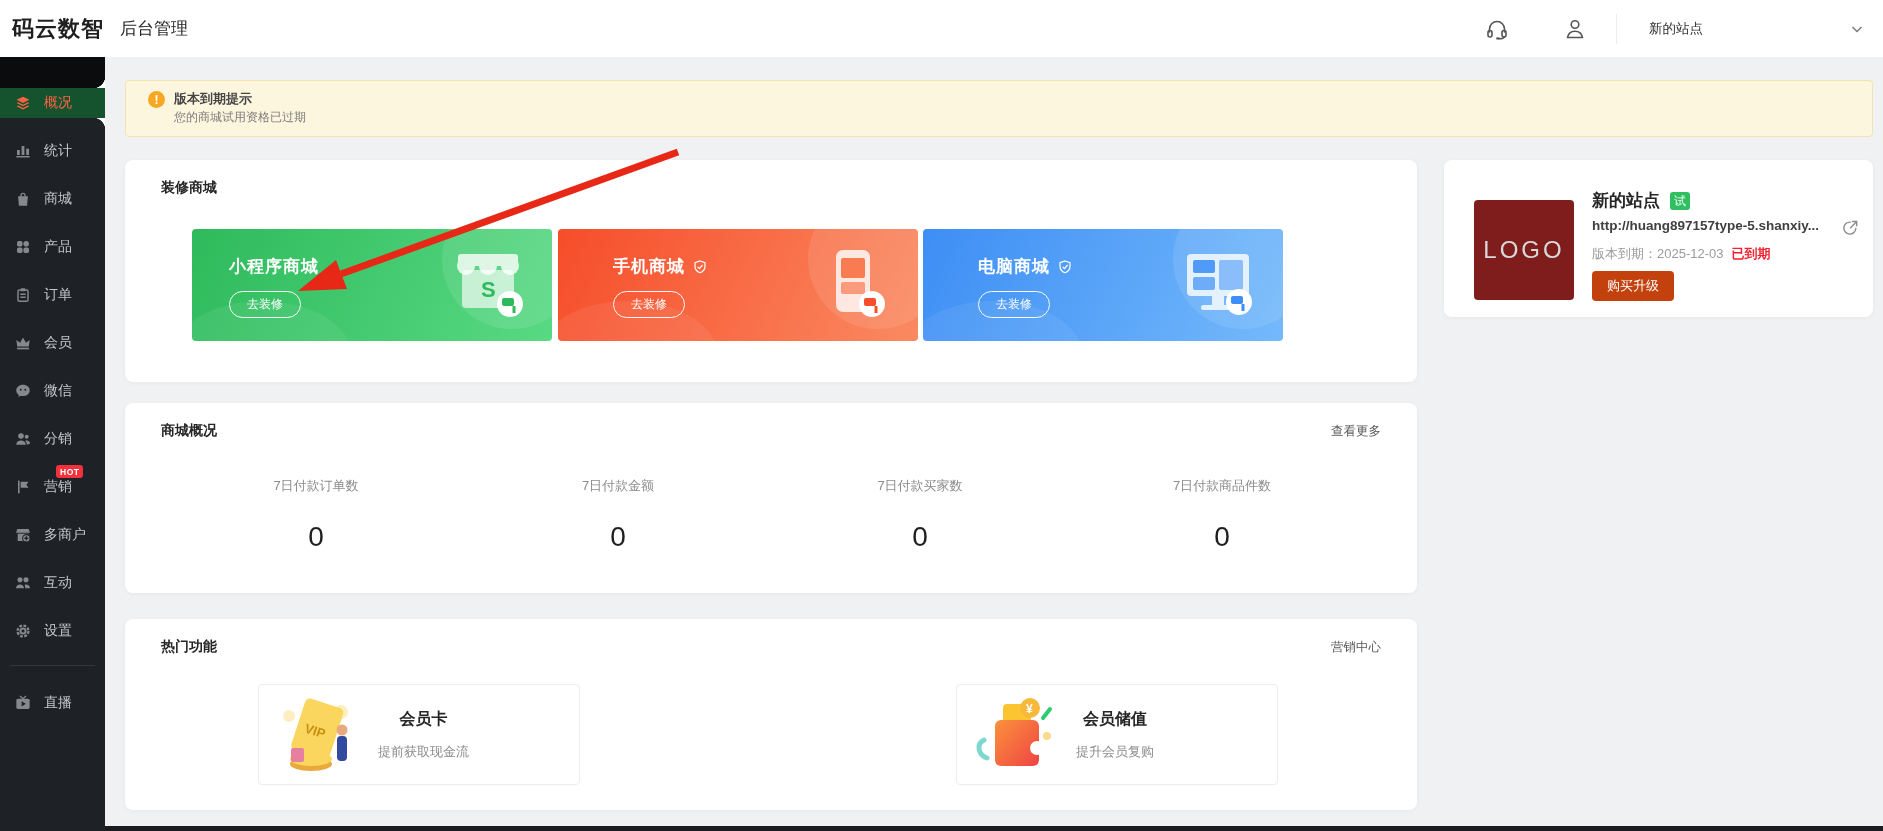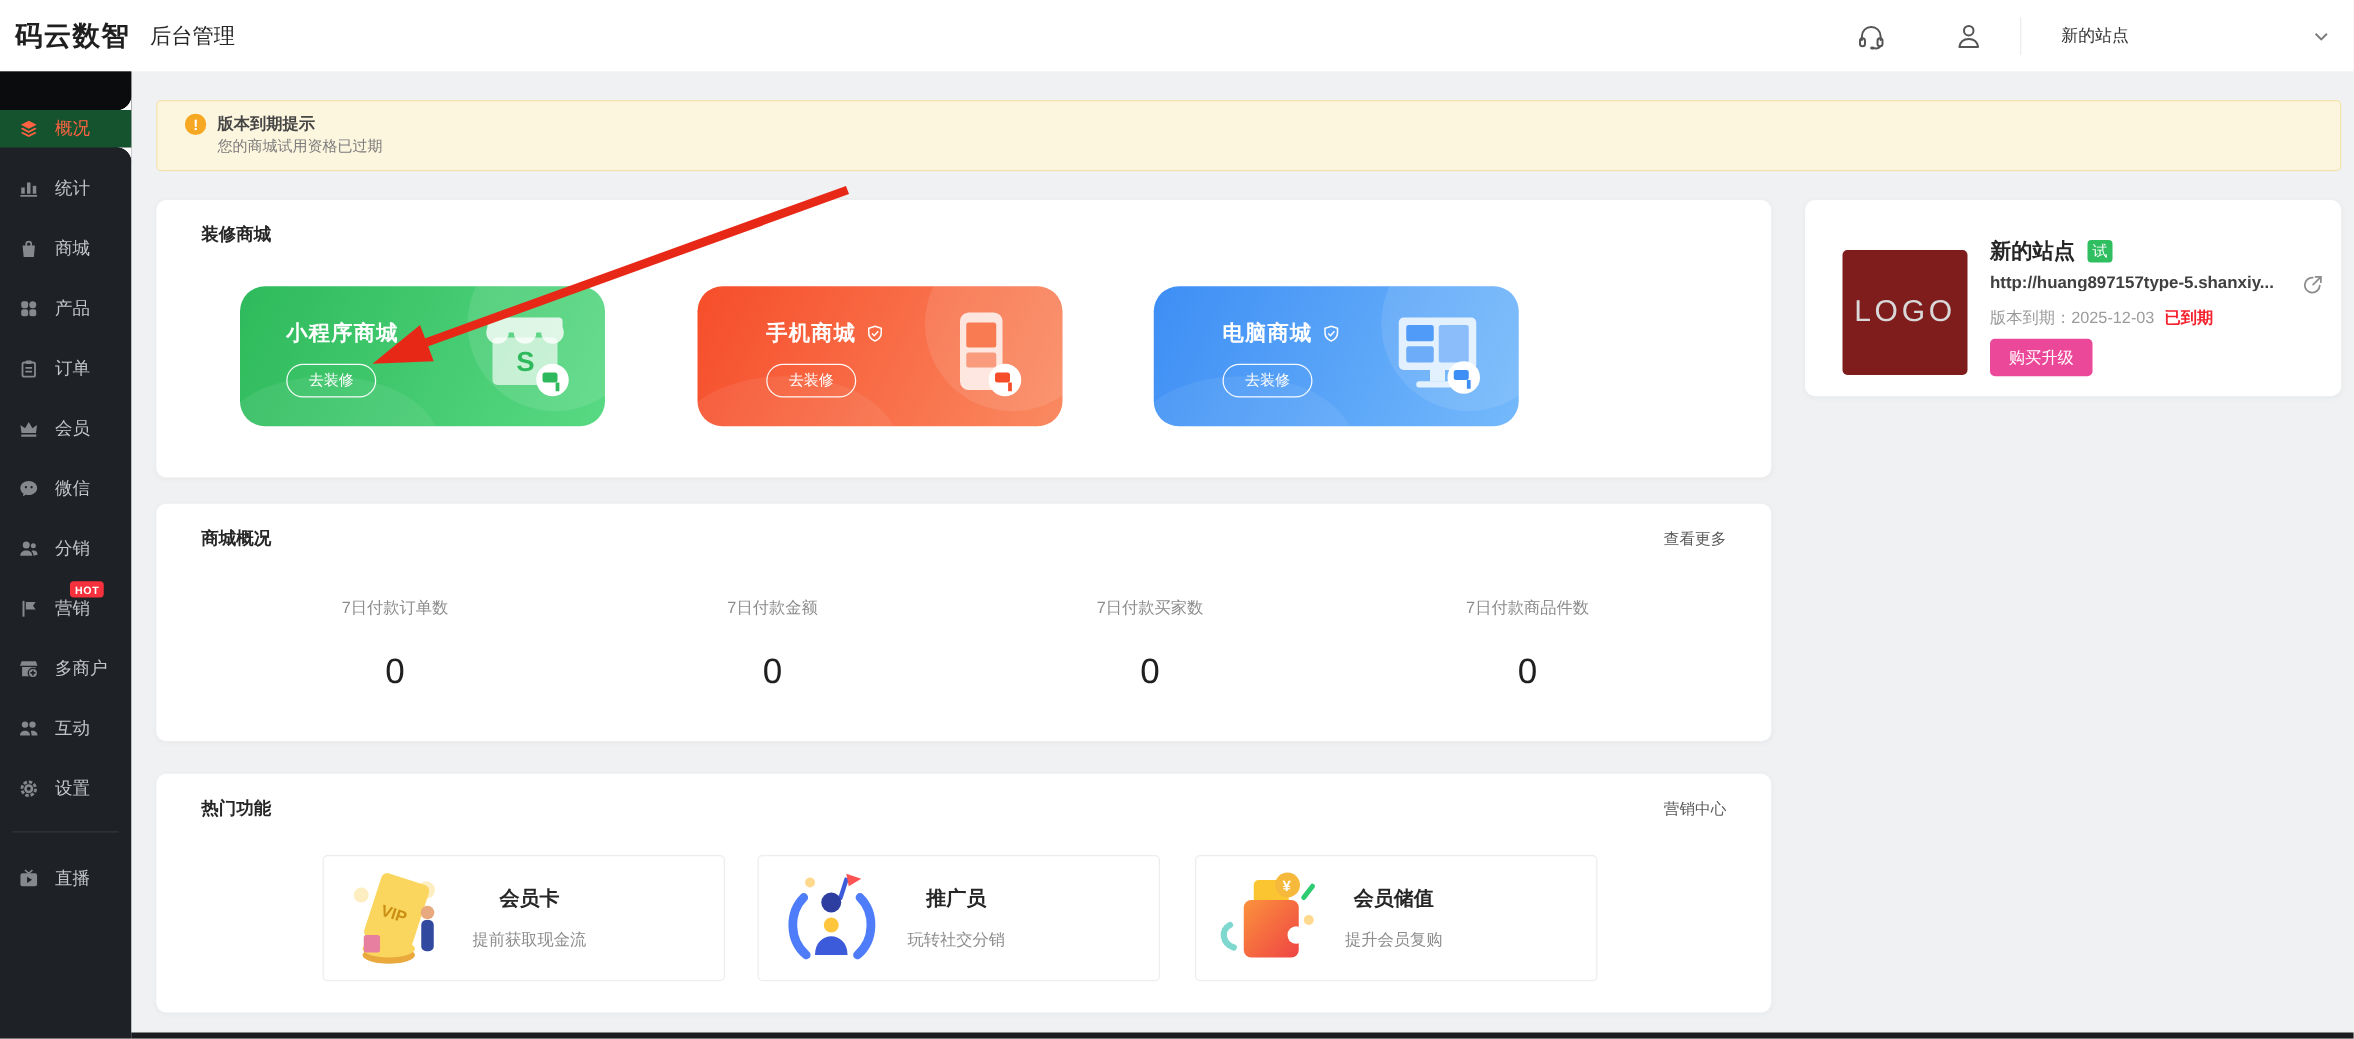--- a/index.html
+++ b/index.html
@@ -73,21 +73,21 @@
     font-size:12px; font-weight:bold; display:flex; align-items:center; justify-content:center;
     margin-top:1px; flex:none;
   }
   .banner-text { margin-left:9px; }
   .banner-title { font-size:13px; font-weight:bold; color:#454545; line-height:18px; }
   .banner-sub { font-size:12px; color:#7b7b7b; line-height:19px; }
 
   
   .decorate-panel { left:125px; top:160px; width:1292px; height:222px; }
   .mall-card {
-    position:absolute; top:69px; width:292px; height:112px; border-radius:20px;
+    position:absolute; top:69px; width:360px; height:112px; border-radius:4px;
     color:#fff; overflow:hidden; cursor:pointer;
   }
   .mall-card::before {
     content:""; position:absolute; right:-30px; top:-40px; width:140px; height:140px;
     border-radius:50%; background:rgba(255,255,255,.10);
   }
   .mall-card::after {
     content:""; position:absolute; left:-20px; bottom:-70px; width:180px; height:110px;
     border-radius:50%; background:rgba(255,255,255,.07);
   }
@@ -118,21 +118,21 @@
   .trial-badge {
     margin-left:10px; background:#2fbe60; color:#fff; font-size:12px;
     padding:2px 4px; border-radius:3px; line-height:14px;
   }
   .site-url { position:absolute; left:148px; top:58px; width:258px; font-size:13.5px; font-weight:bold; color:#404040; white-space:nowrap; overflow:hidden; cursor:pointer; }
   .ext-link { position:absolute; right:14px; top:59px; width:17px; height:17px; cursor:pointer; }
   .site-expire { position:absolute; left:148px; top:85px; font-size:13px; color:#9b9b9b; }
   .expired-flag { color:#f5222d; margin-left:8px; font-weight:bold; }
   .upgrade-btn {
     position:absolute; left:148px; top:111px; width:82px; height:30px;
-    background:#ec4899; color:#fff; font-size:13px; border:none; border-radius:4px; cursor:pointer;
+    background:#c2410c; color:#fff; font-size:13px; border:none; border-radius:4px; cursor:pointer;
   }
 
   
   .overview-panel { left:125px; top:403px; width:1292px; height:190px; }
   .stats-row { position:absolute; left:40px; right:44px; top:74px; display:flex; }
   .stat-col { flex:1; text-align:center; }
   .stat-label { font-size:13px; color:#8c8c8c; }
   .stat-value { font-size:28px; color:#1f1f1f; margin-top:26px; }
 
   
@@ -494,38 +494,20 @@
         <rect x="62" y="44" width="10" height="25" rx="4" fill="#31499e"></rect>
         <rect x="16" y="56" width="13" height="14" rx="2" fill="#e77fa1"></rect>
       </svg>
     </div>
     <div class="f-text">
       <div class="f-title">会员卡</div>
       <div class="f-sub">提前获取现金流</div>
     </div>
   </div>
 
-  <div class="feature-card fc2">
-    <div class="f-art">
-      <svg viewBox="0 0 85 85">
-        <path d="M22 72C8 60 8 38 20 26" stroke="#4f7df9" stroke-width="7" fill="none" stroke-linecap="round"></path>
-        <path d="M63 72c14-12 14-34 2-46" stroke="#4f7df9" stroke-width="7" fill="none" stroke-linecap="round"></path>
-        <rect x="50" y="10" width="3.5" height="18" fill="#3b5bdb" transform="rotate(18 52 19)"></rect>
-        <path d="M54 7l12 4-10 6z" fill="#ff5252"></path>
-        <circle cx="42" cy="30" r="8" fill="#2d3ea0"></circle>
-        <path d="M29 72c0-20 26-20 26 0z" fill="#3b5bdb"></path>
-        <circle cx="42" cy="48" r="6" fill="#ffc53d"></circle>
-        <circle cx="25" cy="14" r="4" fill="#ffd98e"></circle>
-      </svg>
-    </div>
-    <div class="f-text">
-      <div class="f-title">推广员</div>
-      <div class="f-sub">玩转社交分销</div>
-    </div>
-  </div>
 
   <div class="feature-card fc3">
     <div class="f-art">
       <svg viewBox="0 0 85 85">
         <defs>
           <linearGradient id="walletGrad" x1="0" y1="0" x2="1" y2="1">
             <stop offset="0" stop-color="#fb923c"></stop>
               <stop offset="1" stop-color="#ef4444"></stop>
           </linearGradient>
         </defs>

